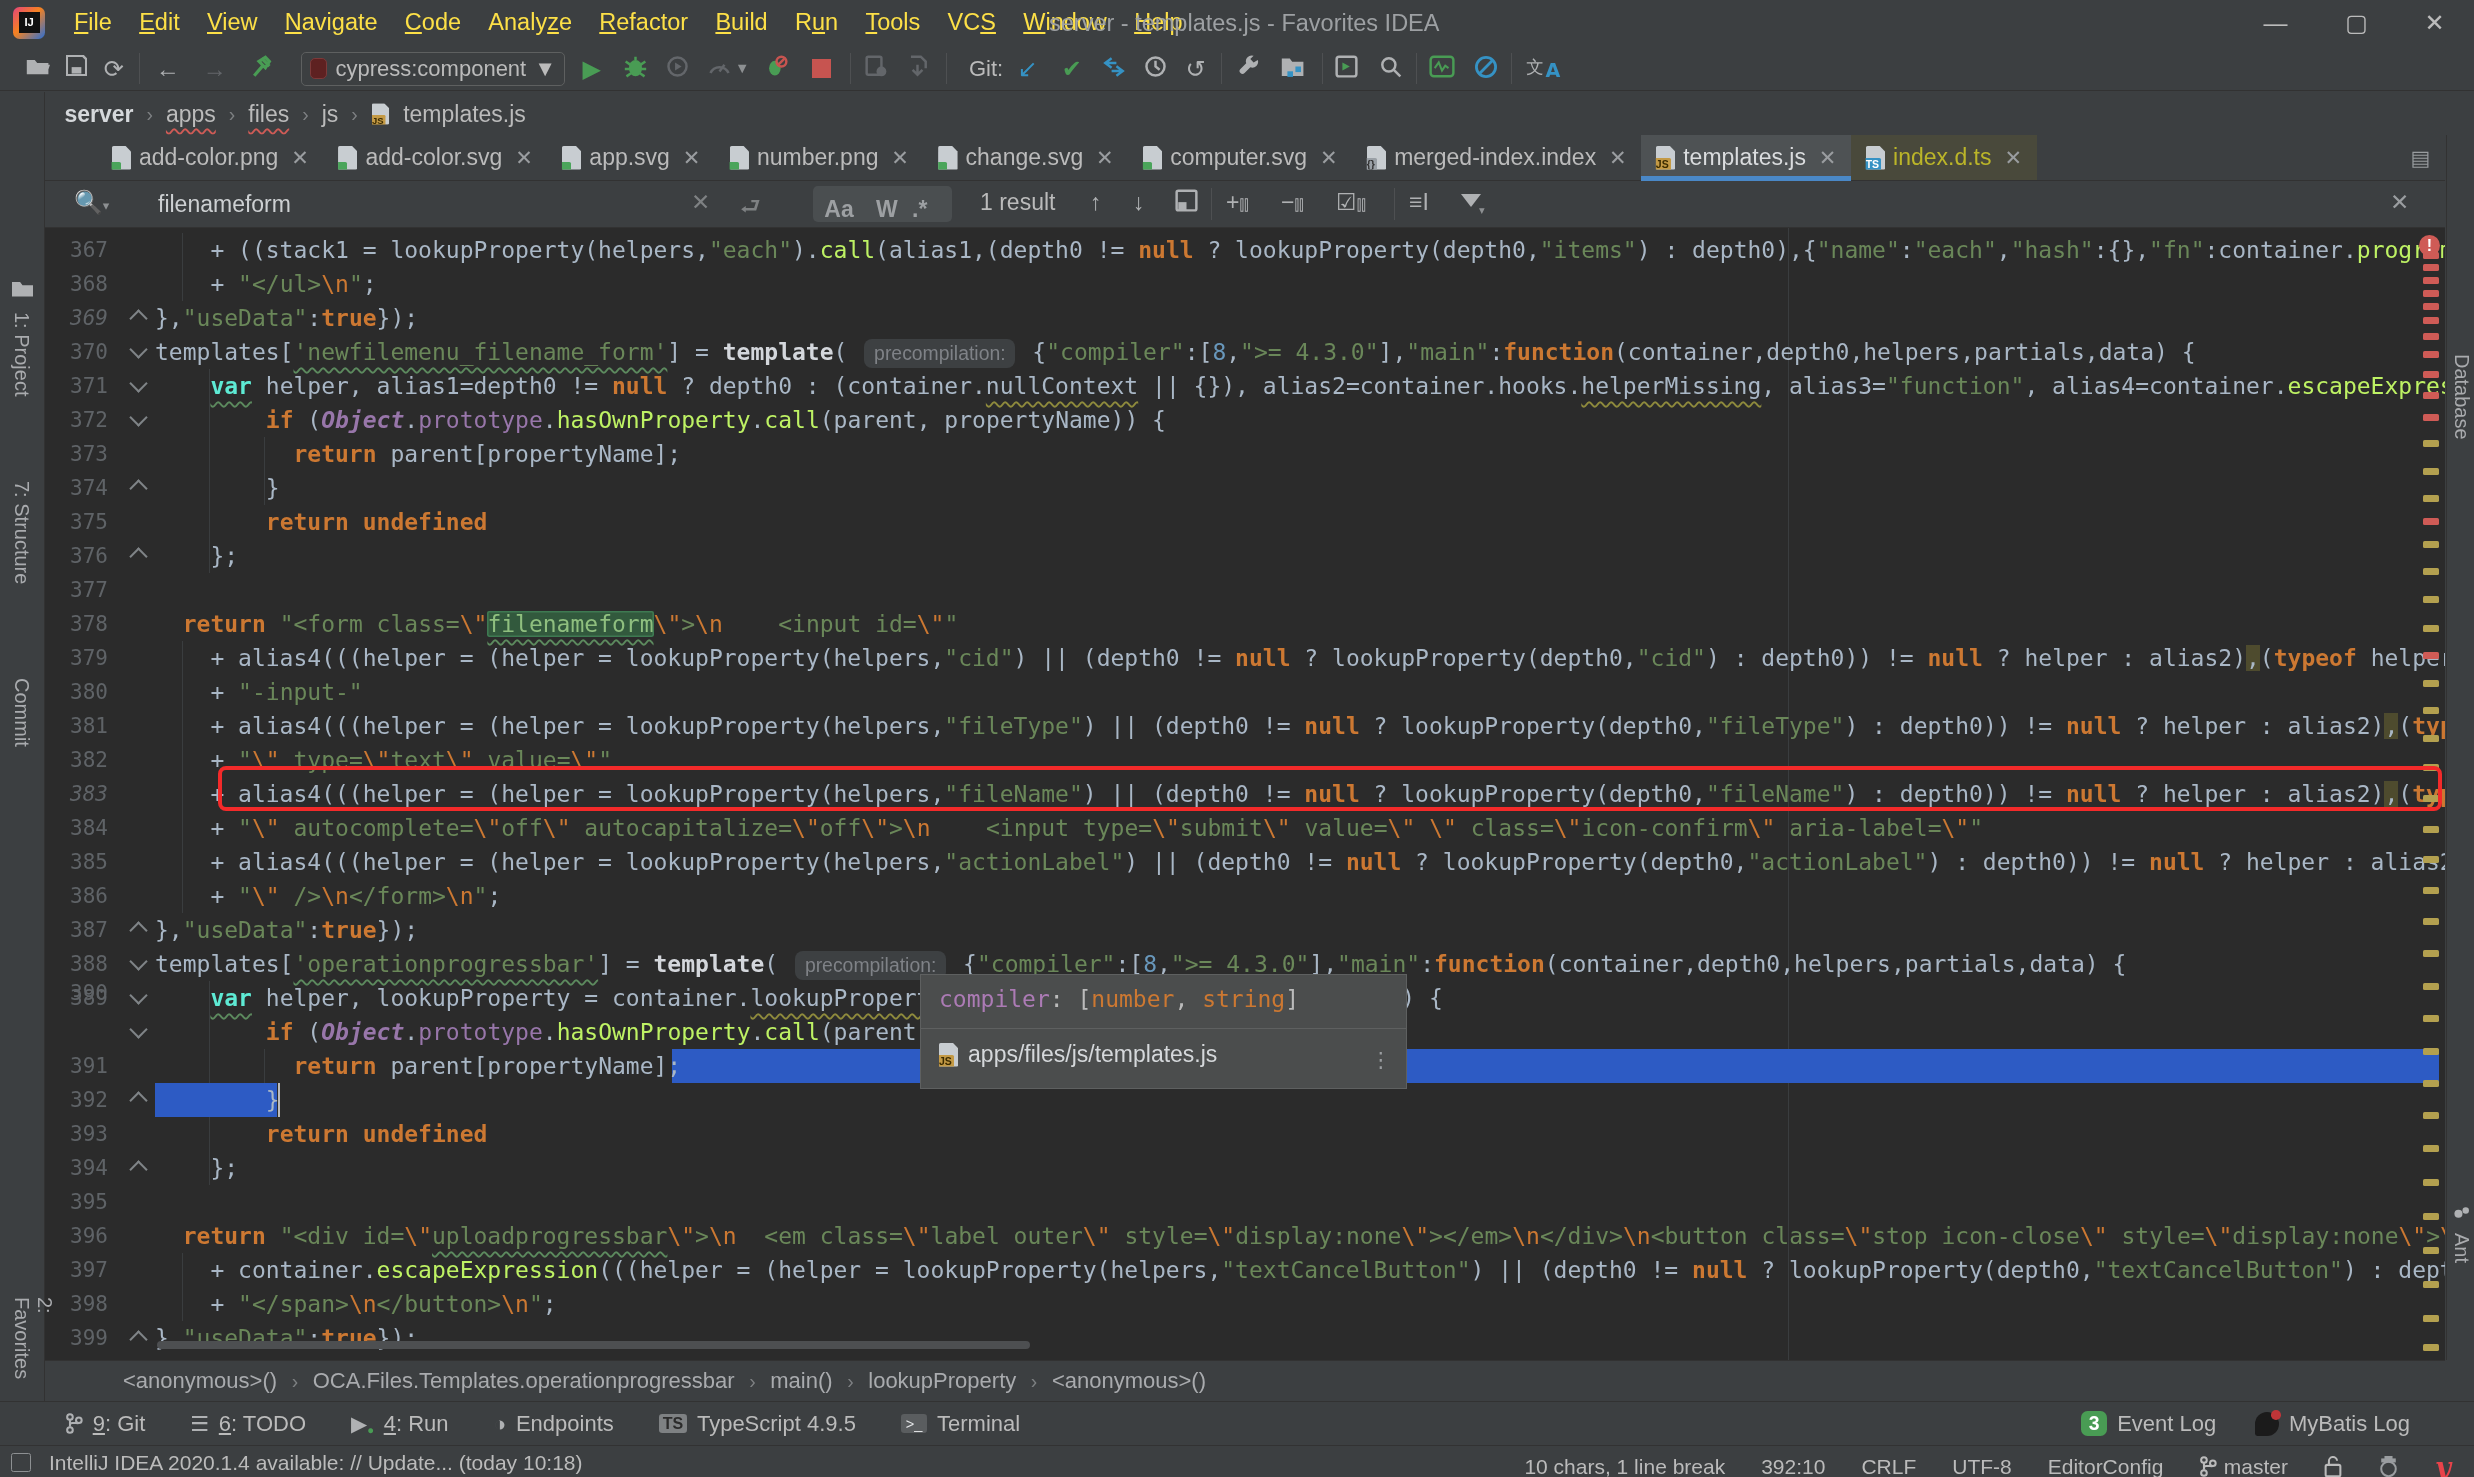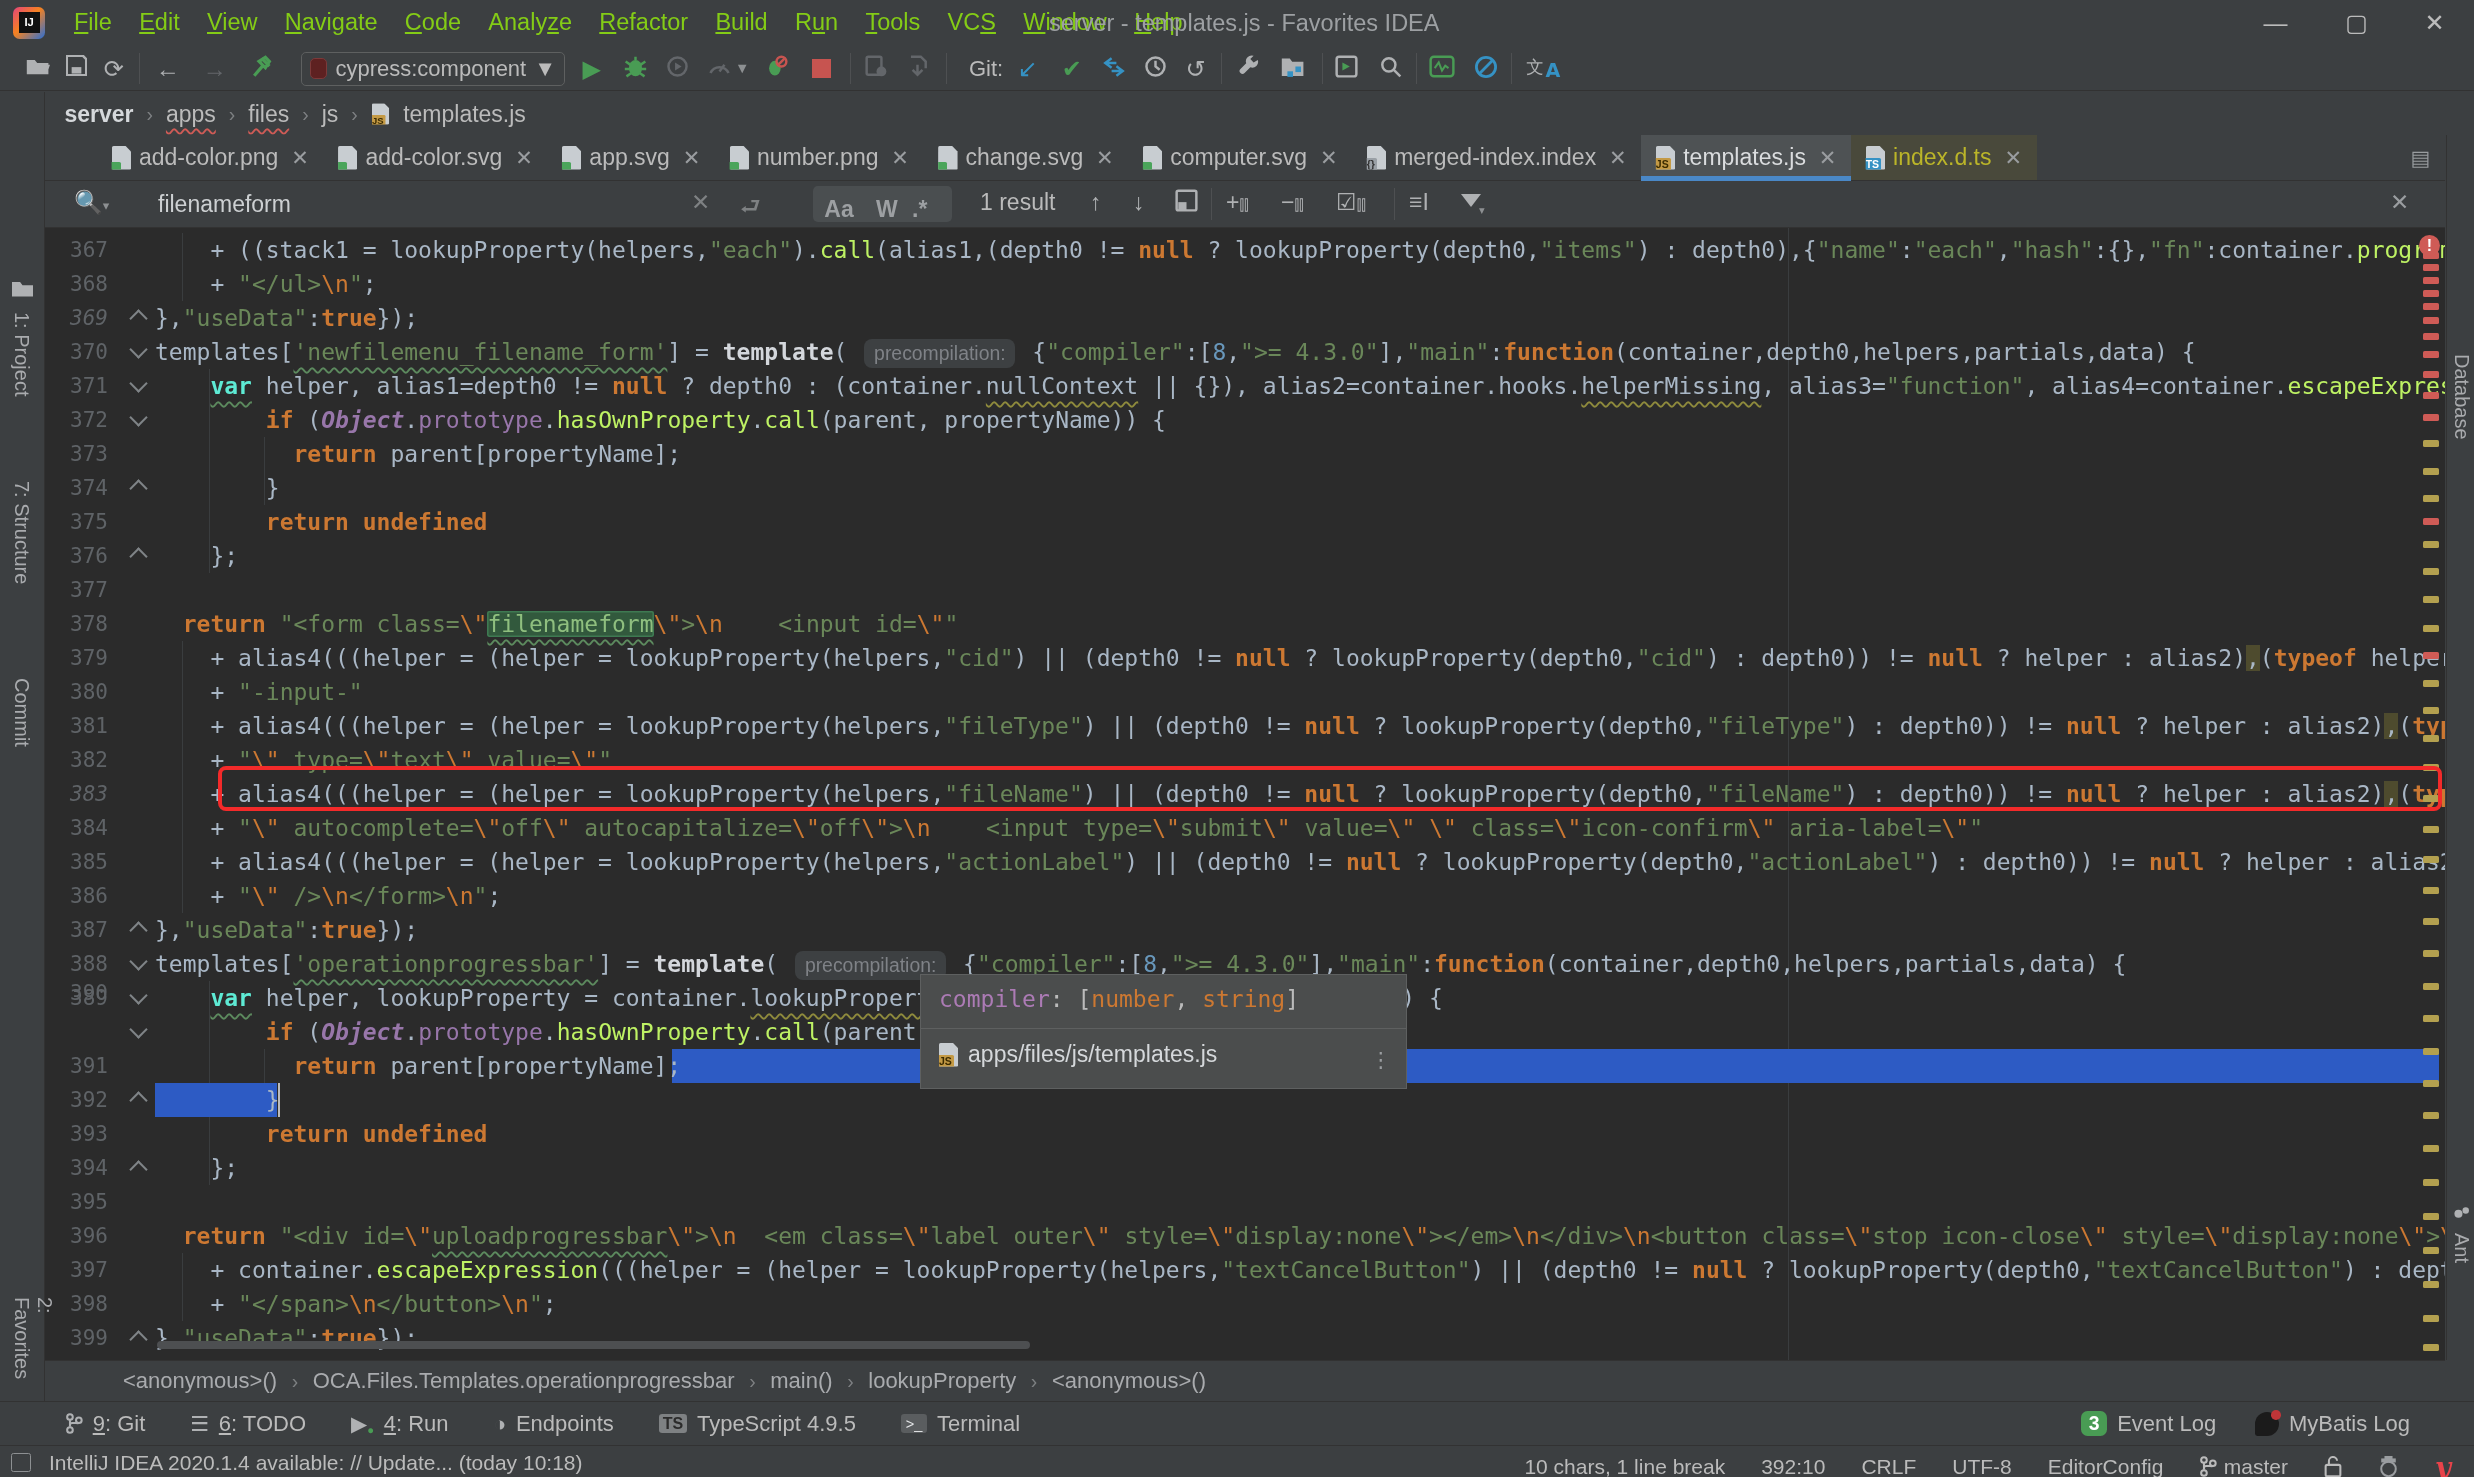--- a/index.html
+++ b/index.html
@@ -20,21 +20,21 @@
   #statusbar{ left:0; top:1445px; width:2475px; height:32px; background:#3C3F41; border-top:0.8px solid #323232; }
   #lstripe  { left:0; top:92px; width:45px; height:1309px; background:#3C3F41; border-right:0.8px solid #323232; }
   #rstripe  { left:2446px; top:135px; width:29px; height:1225px; background:#3C3F41; border-left:0.8px solid #323232; }
 
   
   .logo { left:13px; top:6.5px; width:32px; height:32px; border-radius:6.5px;
           background:linear-gradient(135deg,#e4447c 0%,#f58220 45%,#2a6fd6 100%); }
   .logo-in { position:absolute; left:5.7px; top:5.7px; width:21px; height:21px; background:#111; color:#fff;
              font-size:11.3px; font-weight:bold; text-align:center; line-height:21px; }
   #menus { position:absolute; left:66px; top:0; height:45px; display:flex; align-items:center; gap:11.3px; }
-  .menu-item { color:#84cc16; font-size:23.5px; padding:3.2px 8px; }
+  .menu-item { color:#fde047; font-size:23.5px; padding:3.2px 8px; }
   .menu-item u { text-decoration:underline; }
   #win-title { left:1049px; top:9.7px; color:#9DA0A3; font-size:23.5px; }
   .winbtn { top:8px; width:39px; height:29px; color:#BBBBBB; font-size:24px; text-align:center; line-height:29px; }
 
   
   .tbi { position:absolute; top:9.7px; width:27.5px; height:27.5px; color:#AFB1B3; font-size:24px; text-align:center; line-height:27.5px; }
   .tbi svg { display:block; margin:auto; }
   .tb-sep { position:absolute; top:8px; width:0.8px; height:31px; background:#4E5052; }
   #runcombo { left:301px; top:6.5px; width:264px; height:34px; border:0.8px solid #5E6060; border-radius:4.9px;
               display:flex; align-items:center; padding:0 8px; gap:8px; }

